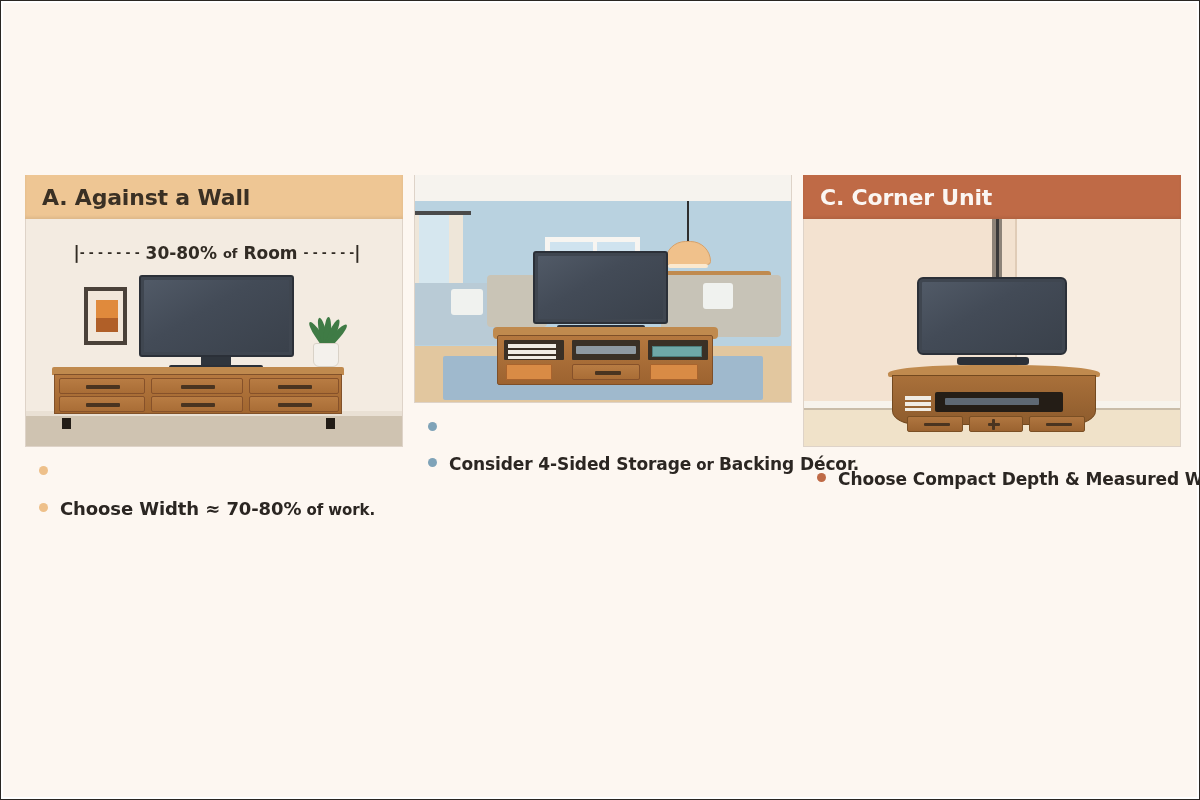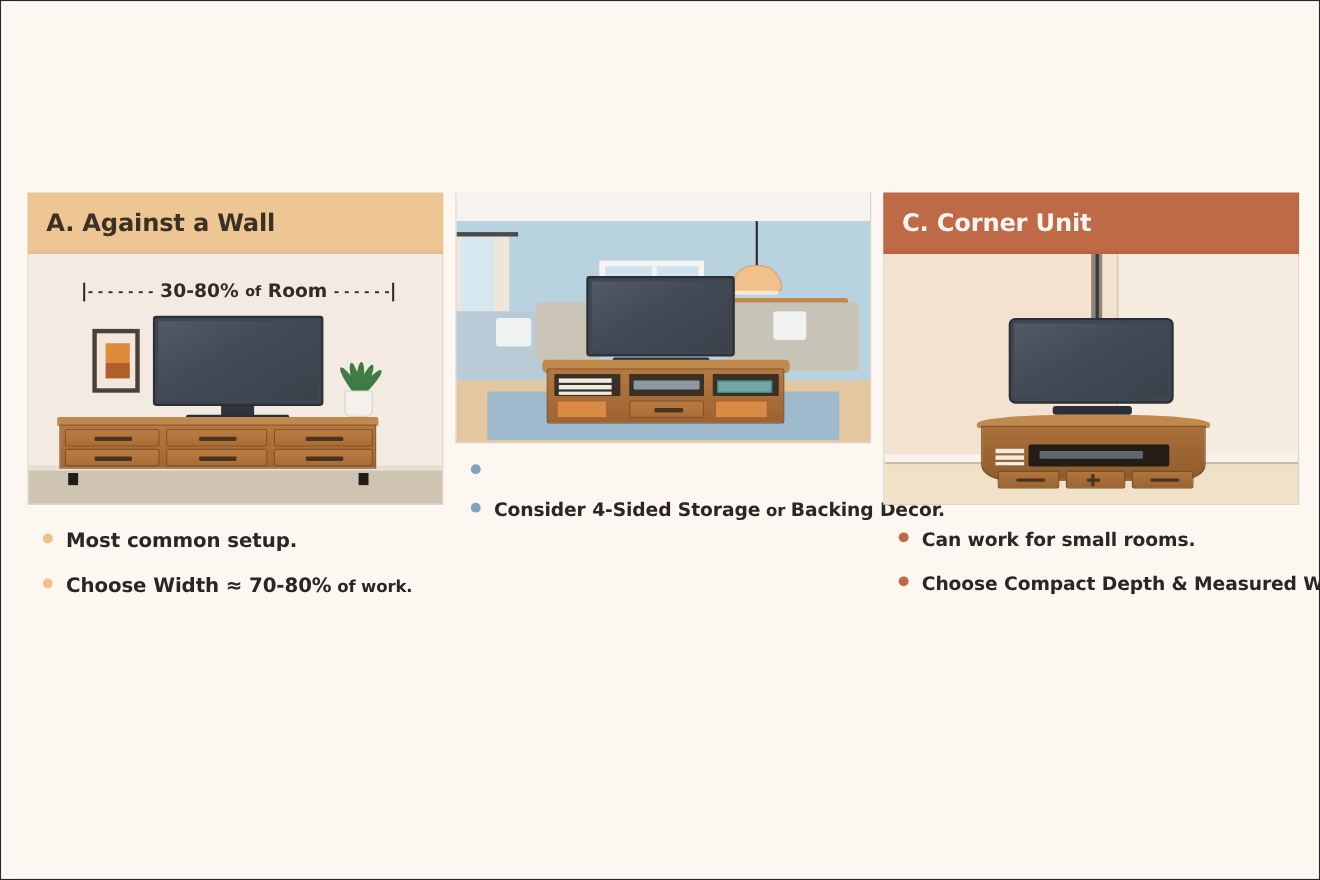--- a/index.html
+++ b/index.html
@@ -25,21 +25,21 @@
     position: absolute;
     left: 22px; top: 172px;
     width: 1156px;
     display: flex;
     gap: 11px;
   }
   .panel { width: 378px; }
 
   
   .panel-header {
-    height: 56px;
+    height: 44px;
     display: flex;
     align-items: center;
     padding-left: 17px;
     font-size: 22px;
     font-weight: 700;
     letter-spacing: -0.2px;
     font-family: "DejaVu Sans", sans-serif;
     box-shadow: inset 0 -2px 3px rgba(0,0,0,.07);
   }
   .panel-a .panel-header { background: #eec694; color: #3a3024; }
@@ -251,21 +251,20 @@
             </div>
           </div>
         </div>
         <div class="a-leg" style="left:36px"></div>
         <div class="a-leg" style="left:300px"></div>
       </div>
 
       <div class="bullets">
         <div class="bullet">
           <span class="dot"></span>
-          <span>Most common setup.</span>
         </div>
         <div class="bullet">
           <span class="dot"></span>
           <span><span>Choose Width ≈ 70-80%</span><span class="sm">&nbsp;<span>of work.</span></span></span>
         </div>
       </div>
     </div>
 
     <div class="panel panel-b">
 
@@ -371,23 +370,19 @@
             <span class="udrw" style="left:136px;width:56px;">
               <span class="handle" style="left:16px;top:6px;width:26px;height:3px;"></span>
             </span>
           </div>
         </div>
       </div>
 
       <div class="bullets">
         <div class="bullet">
           <span class="dot"></span>
-          <span>Can work for small rooms.</span>
-        </div>
-        <div class="bullet">
-          <span class="dot"></span>
           <span>Choose Compact Depth &amp; Measured Width.</span>
         </div>
       </div>
     </div>
 
   </div>
 </div>
 
 </body></html>

